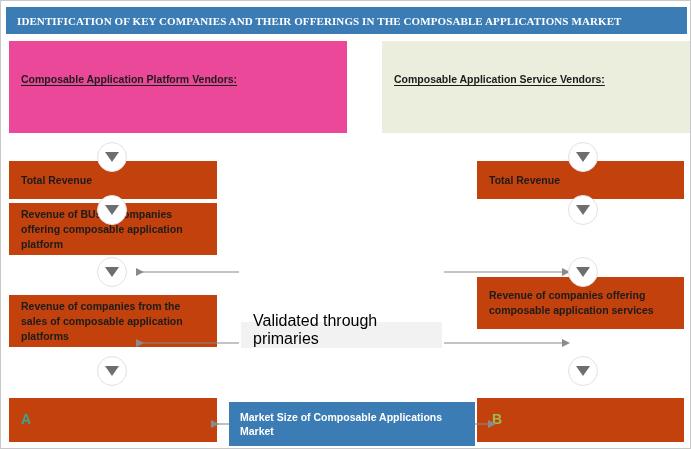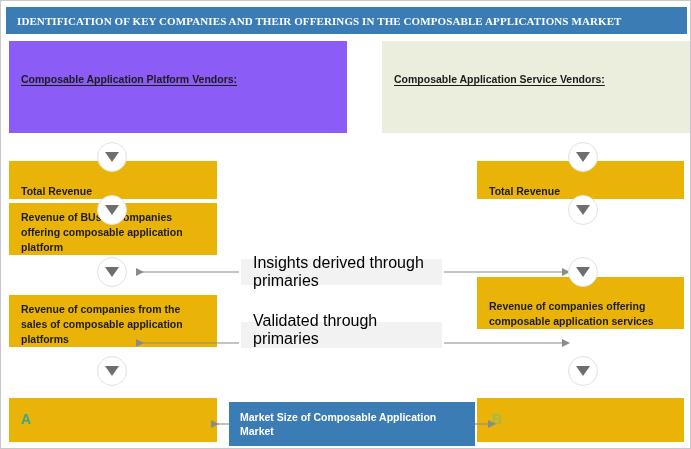--- a/index.html
+++ b/index.html
@@ -46,21 +46,21 @@
   .hdr-panel {
     position: absolute;
     box-sizing: border-box;
     padding: 28px 12px 0 12px;
   }
   .hdr-left {
     left: 8px;
     top: 40px;
     width: 338px;
     height: 92px;
-    background: #8b5cf6;
+    background: #ec4899;
   }
   .hdr-right {
     left: 353px;
     top: 40px;
     width: 330px;
     height: 92px;
     background: #ebeedd;
     margin-left: 28px;
   }
   .hdr-label {
@@ -70,23 +70,23 @@
     line-height: 15px;
     text-decoration: underline;
     text-underline-offset: 2px;
     display: inline;
   }
 
   
   .flow-box {
     position: absolute;
     box-sizing: border-box;
-    background: #eab308;
-    display: flex;
-    align-items: flex-end;
+    background: #c2410c;
+    display: flex;
+    align-items: center;
     padding-left: 12px;
     padding-right: 8px;
   }
   .flow-box .bx-text {
     font-size: 10.5px;
     font-weight: bold;
     color: #1c1c1c;
     line-height: 15px;
   }
 
@@ -263,24 +263,21 @@
   <div class="circ" style="left:567px; top:194px;">
       <span class="tri"></span>
     </div>
   <div class="circ" style="left:567px; top:256px;">
       <span class="tri"></span>
     </div>
   <div class="circ" style="left:567px; top:355px;">
       <span class="tri"></span>
     </div>
 
-  <div class="cbox c1">
-    <span class="bx-text">Insights derived through primaries</span>
-  </div>
   <div class="cbox c2">
     <span class="bx-text">Validated through primaries</span>
   </div>
 
   <div class="result-box">
-    <span class="bx-text">Market Size of Composable Application Market</span>
+    <span class="bx-text">Market Size of Composable Applications Market</span>
   </div>
 
 </div>
 
 </body></html>

